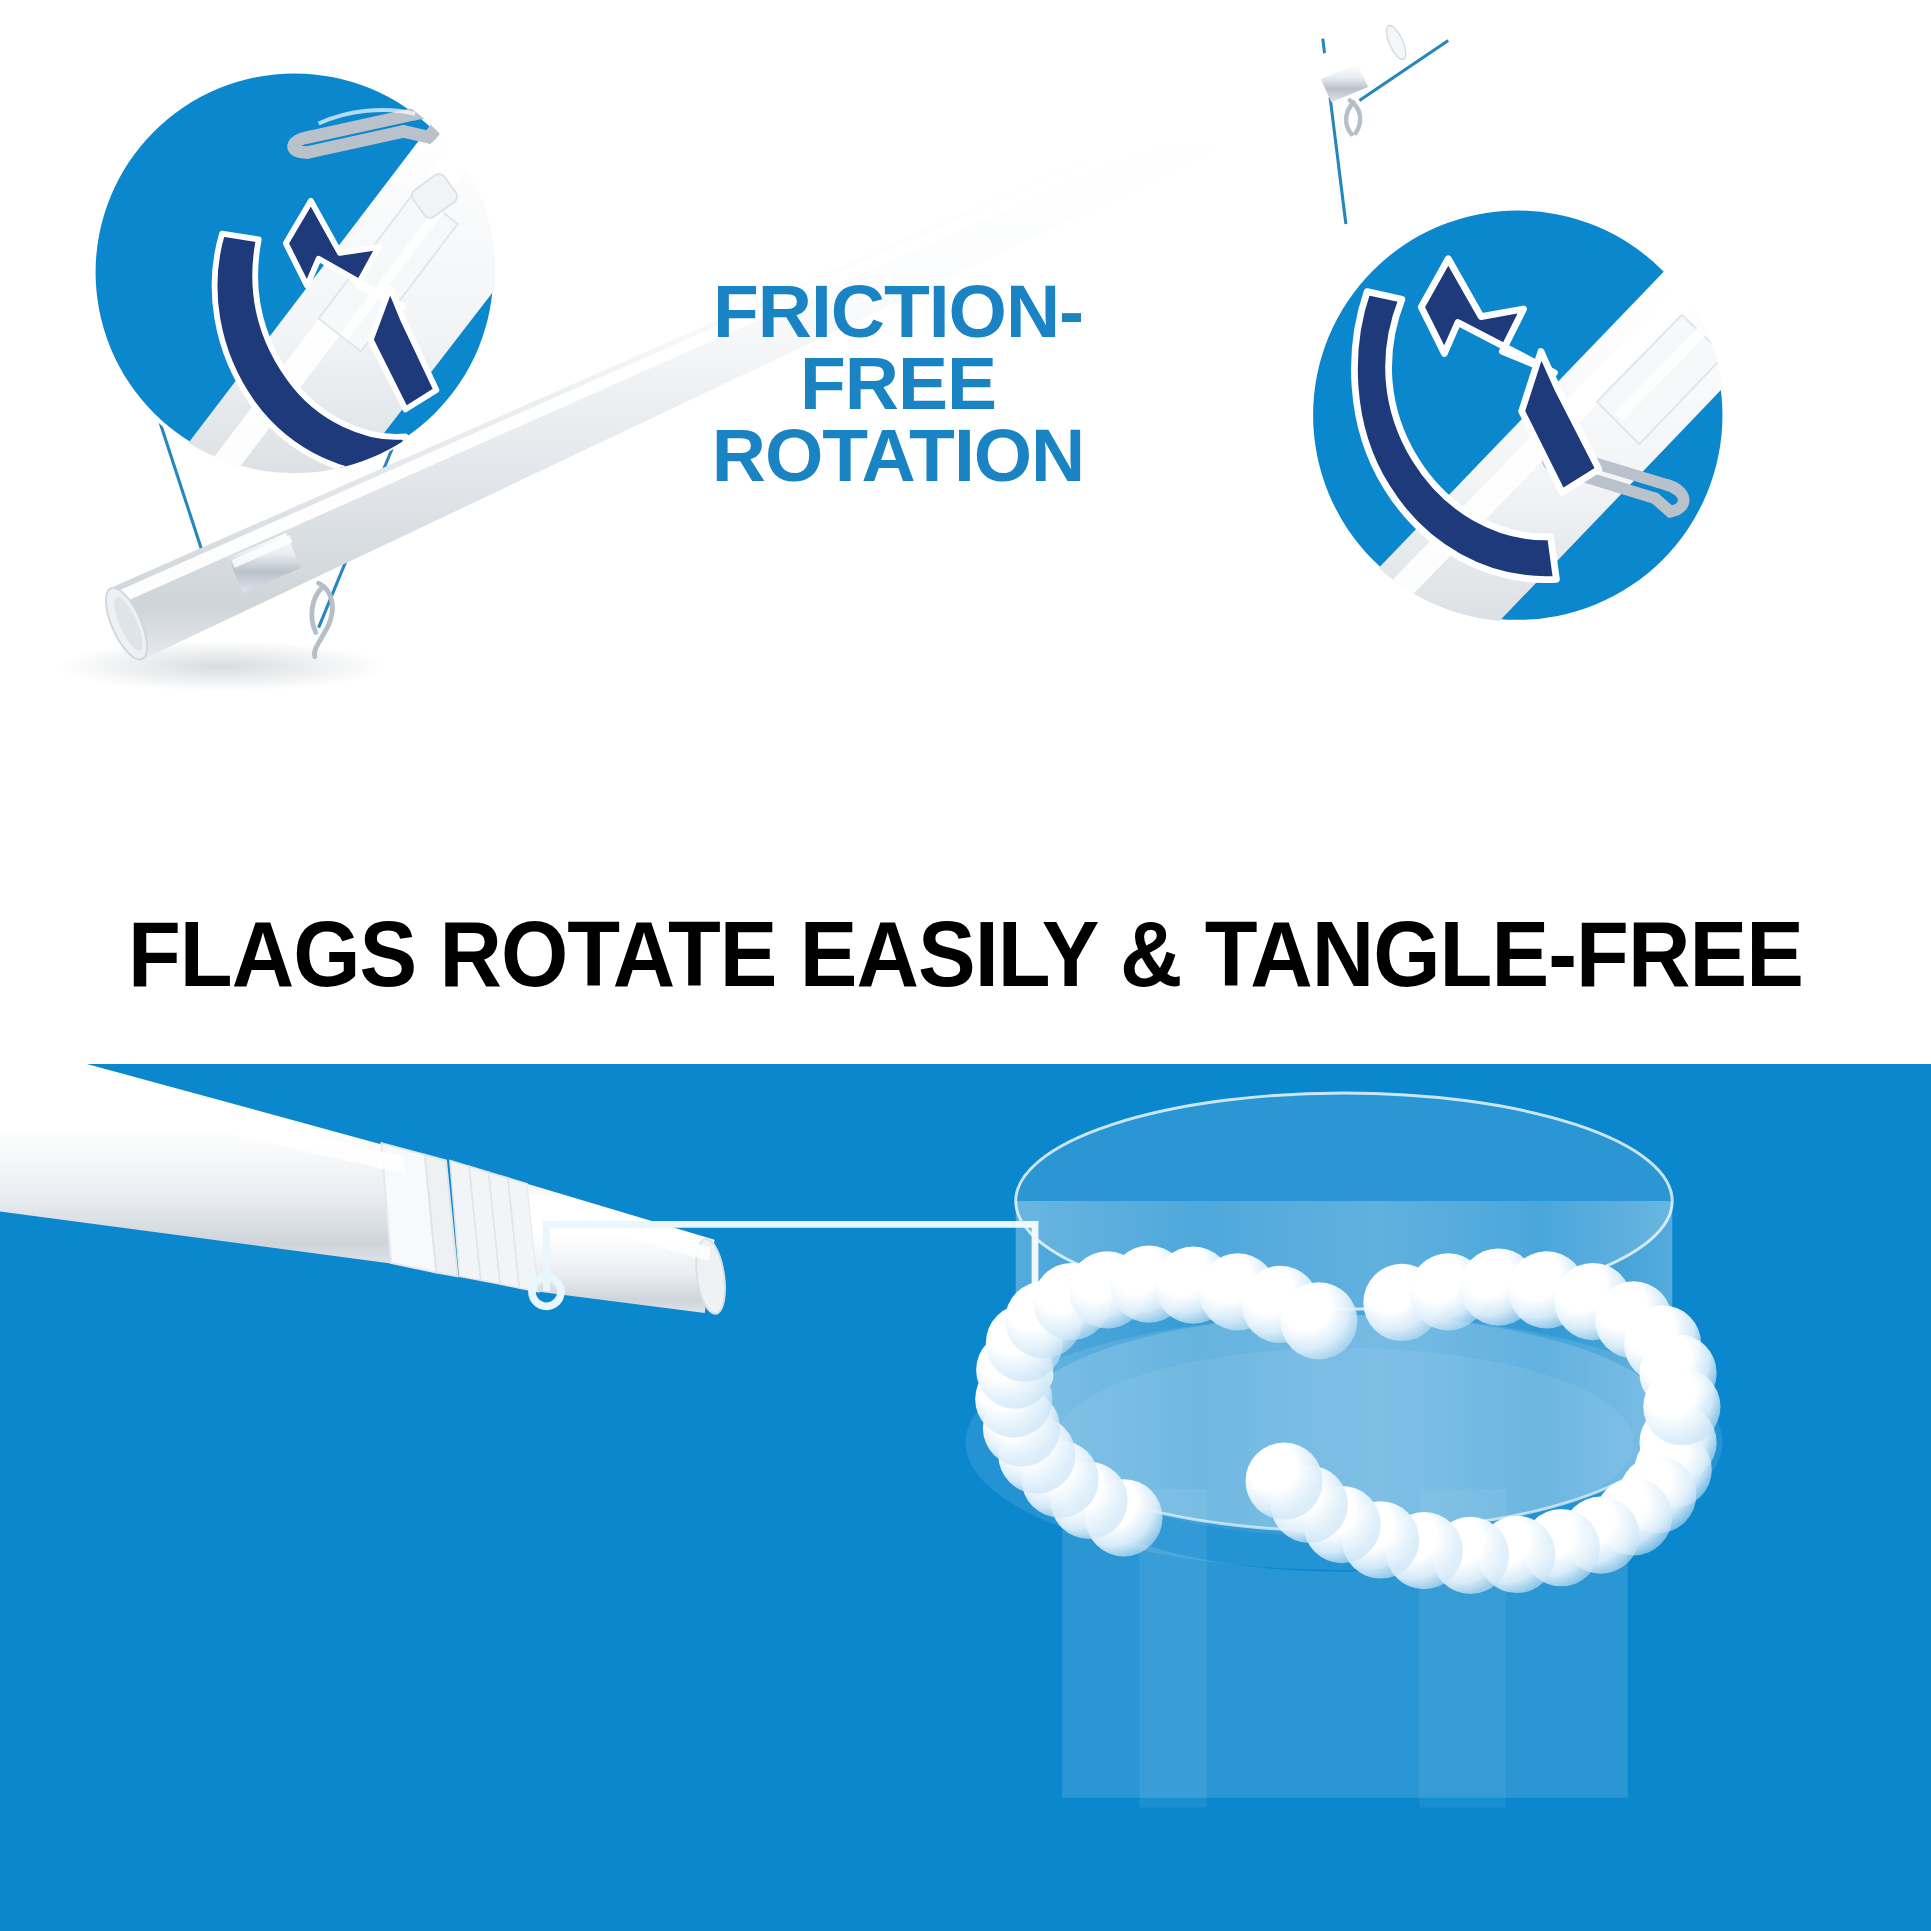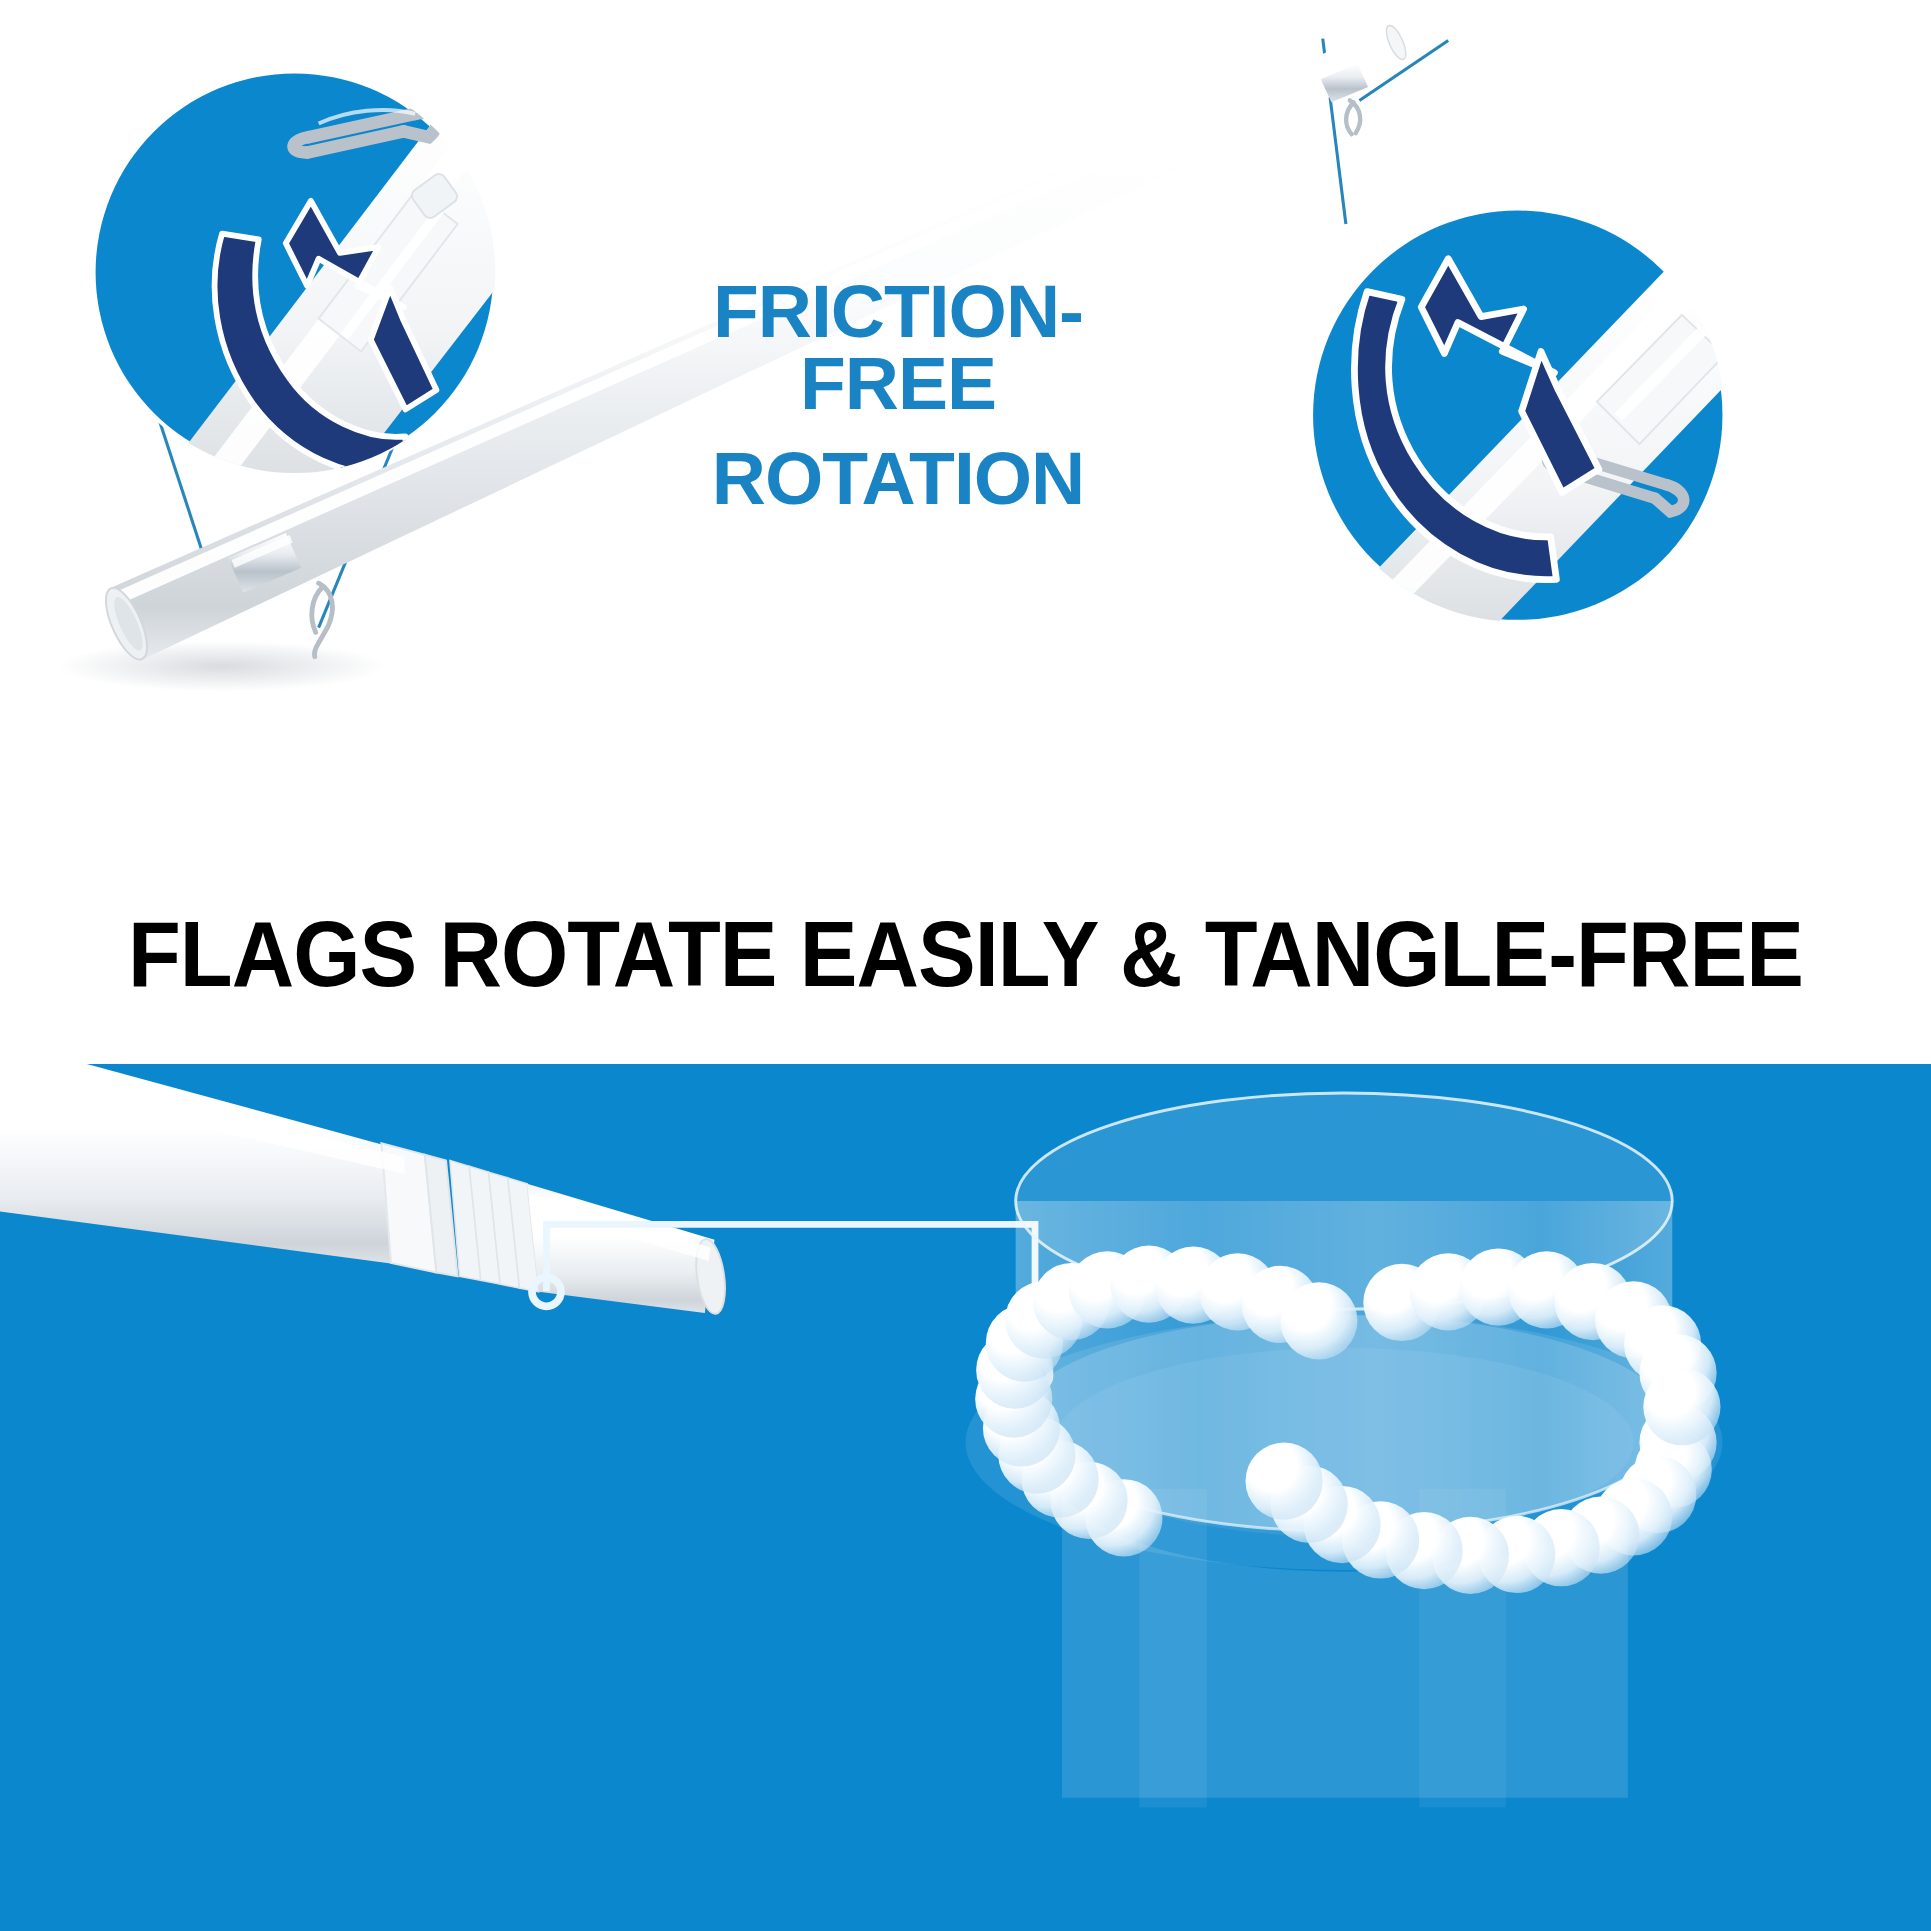--- a/index.html
+++ b/index.html
@@ -17,21 +17,21 @@
   svg.fill{display:block;}
 
   
   .friction-head{
     position:absolute;left:618px;top:275px;width:560px;
     text-align:center;color:#1a83c4;
     font-family:"Liberation Sans",sans-serif;
     font-weight:bold;font-size:75px;line-height:0.96;
     letter-spacing:-1px;
   }
-  .friction-head .l2{display:block;margin-top:23px;}
+  .friction-head .l2{display:block;}
 
   .main-head{
     position:absolute;left:0px;top:908px;width:1931px;
     text-align:center;color:#000000;
     font-family:"Liberation Sans Narrow","Liberation Sans",sans-serif;
     font-weight:bold;font-size:93px;line-height:1;
     letter-spacing:-1px;
     transform:scaleX(0.93);transform-origin:center center;
   }
 </style>

